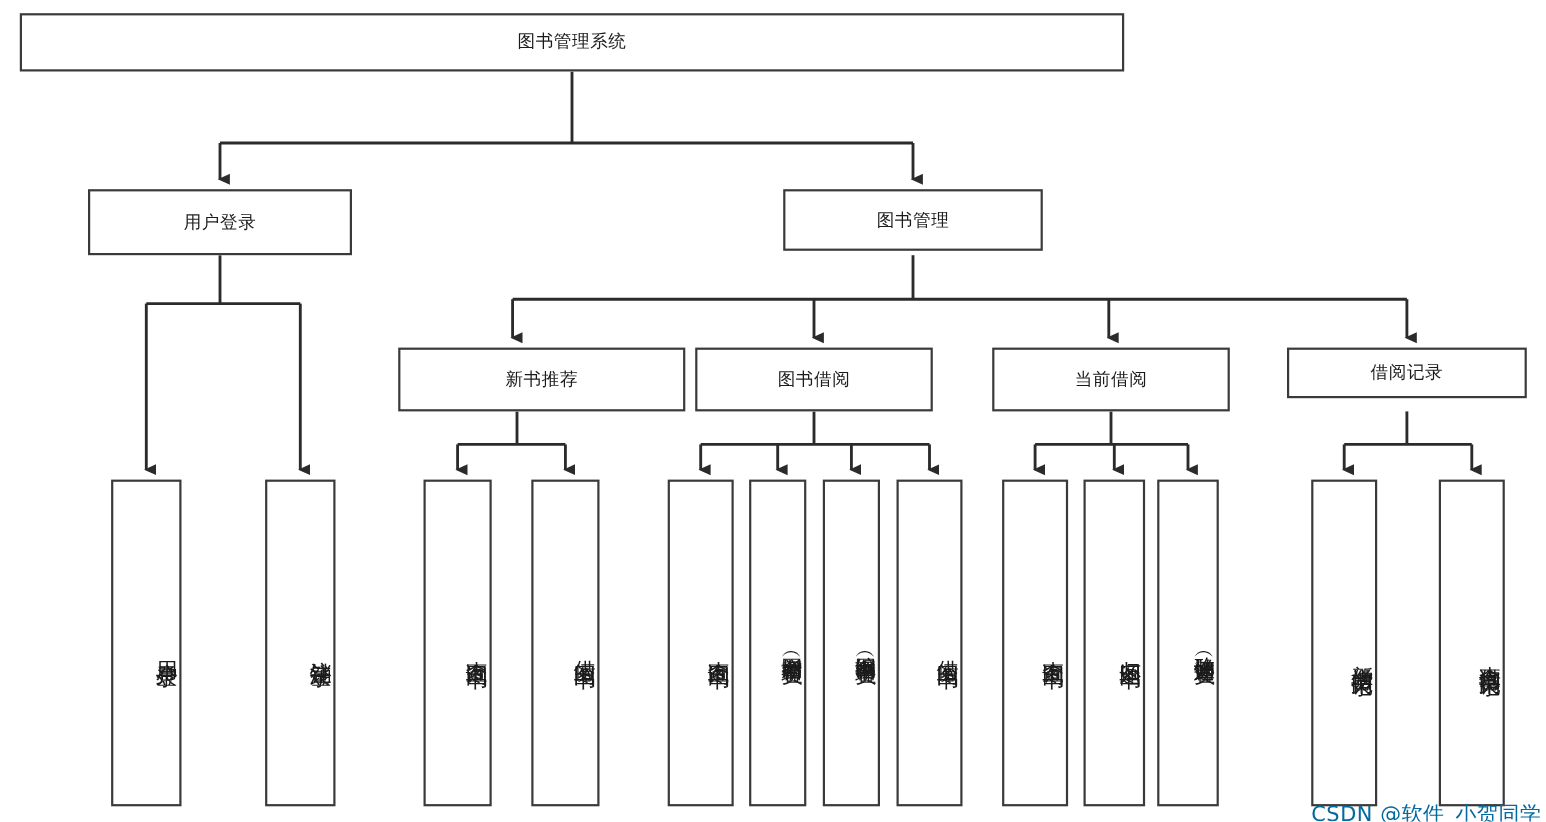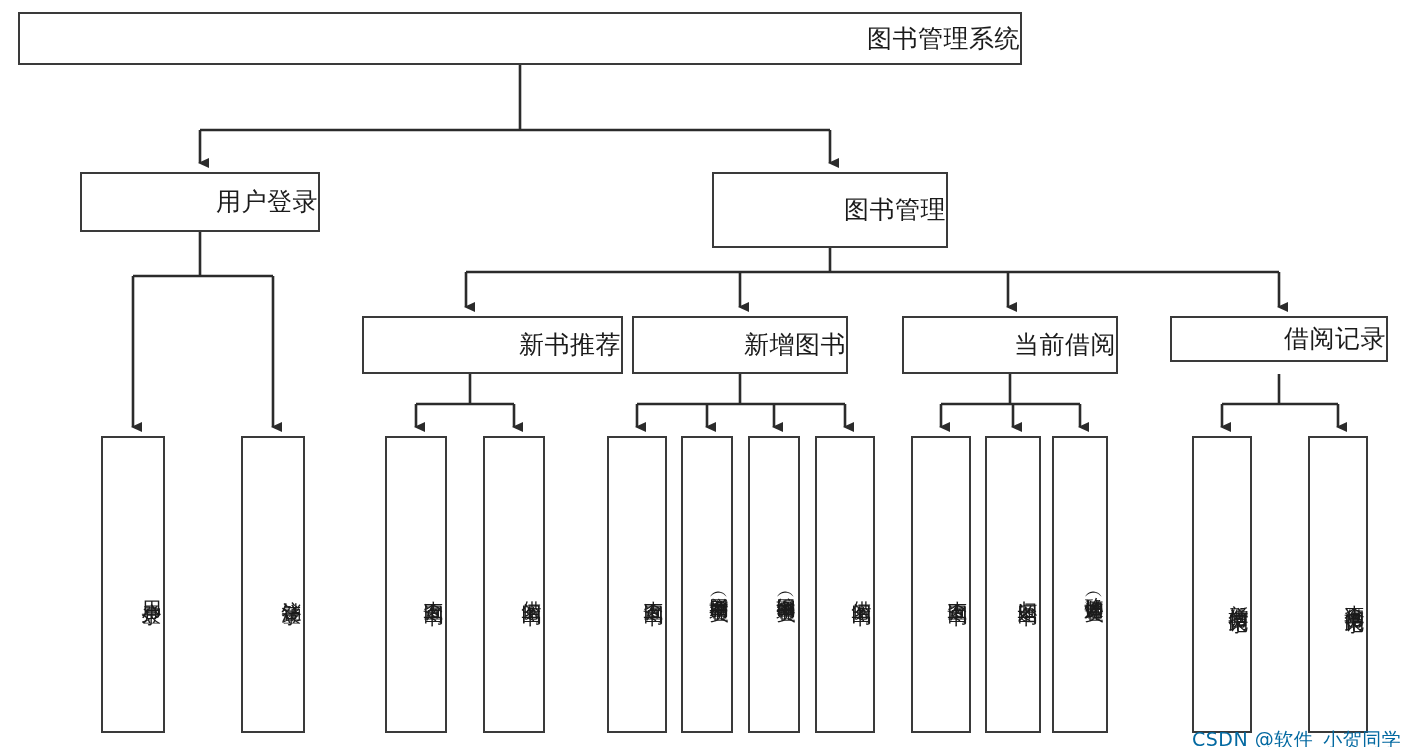--- a/index.html
+++ b/index.html
@@ -32,23 +32,22 @@
     background: #ffffff;
     border: 2.5px solid #3a3a3a;
     display: flex;
     align-items: center;
     justify-content: center;
     color: #1b1b1b;
     line-height: 1.18;
   }
   .node.h {
     
-    font-size: 25px;
+    font-size: 16px;
     letter-spacing: 0.5px;
-    justify-content: flex-end;
   }
   .node.v {
     
     writing-mode: vertical-rl;
     text-orientation: upright;
     font-size: 20px;
     letter-spacing: 2px;
     padding-top: 8px;
     align-items: flex-start;
     justify-content: center;
@@ -122,29 +121,29 @@
     </g>
   </svg>
 
   <div class="node h" style="left:18px; top:12px; width:1004px; height:53px;">
     <span class="label">图书管理系统</span>
   </div>
 
   <div class="node h" style="left:80px; top:172px; width:240px; height:60px;">
     <span class="label">用户登录</span>
   </div>
-  <div class="node h" style="left:712px; top:172px; width:236px; height:76px;">
+  <div class="node h" style="left:712px; top:172px; width:236px; height:56px;">
     <span class="label">图书管理</span>
   </div>
 
   <div class="node h" style="left:362px; top:316px; width:261px; height:58px;">
     <span class="label">新书推荐</span>
   </div>
   <div class="node h" style="left:632px; top:316px; width:216px; height:58px;">
-    <span class="label">新增图书</span>
+    <span class="label">图书借阅</span>
   </div>
   <div class="node h" style="left:902px; top:316px; width:216px; height:58px;">
     <span class="label">当前借阅</span>
   </div>
   <div class="node h" style="left:1170px; top:316px; width:218px; height:46px;">
     <span class="label">借阅记录</span>
   </div>
 
   <div class="node v" style="left:101px; top:436px; width:64px; height:297px;">
     <span class="label">用户登录</span>

